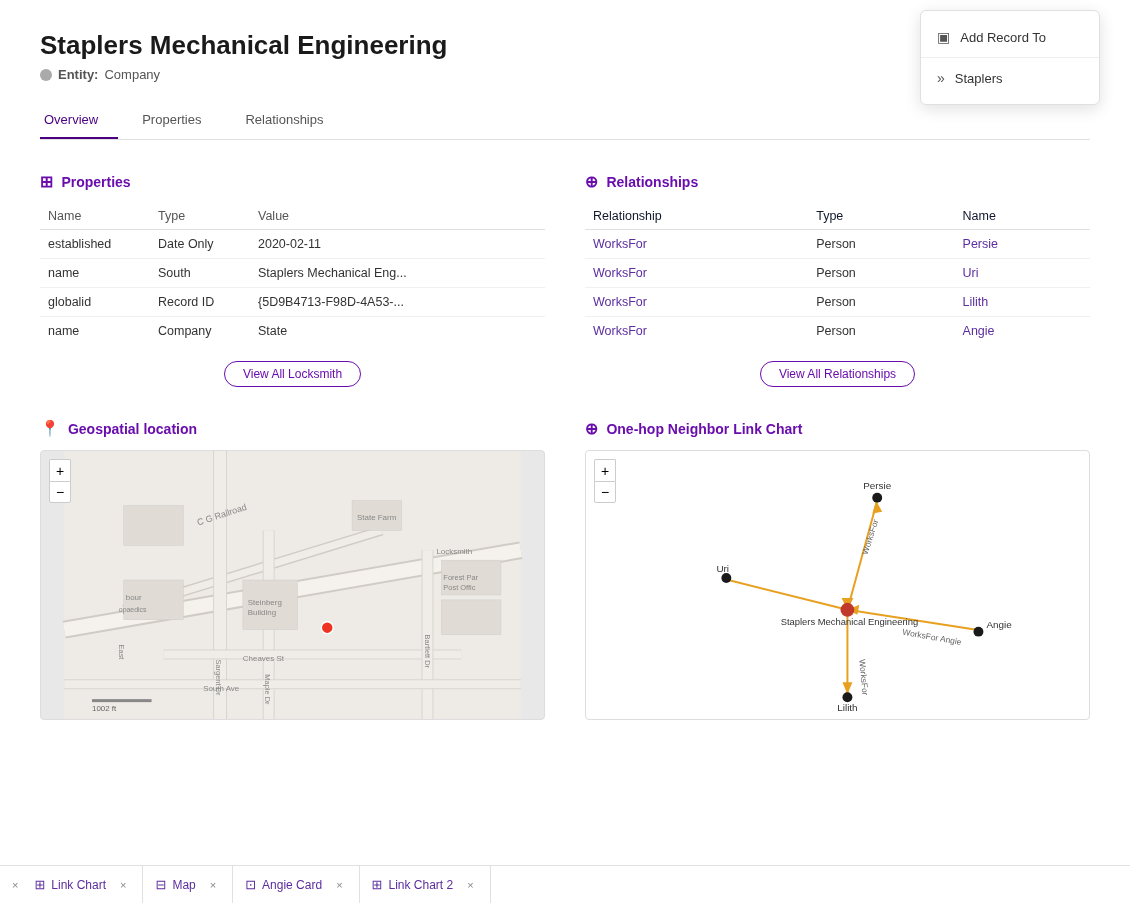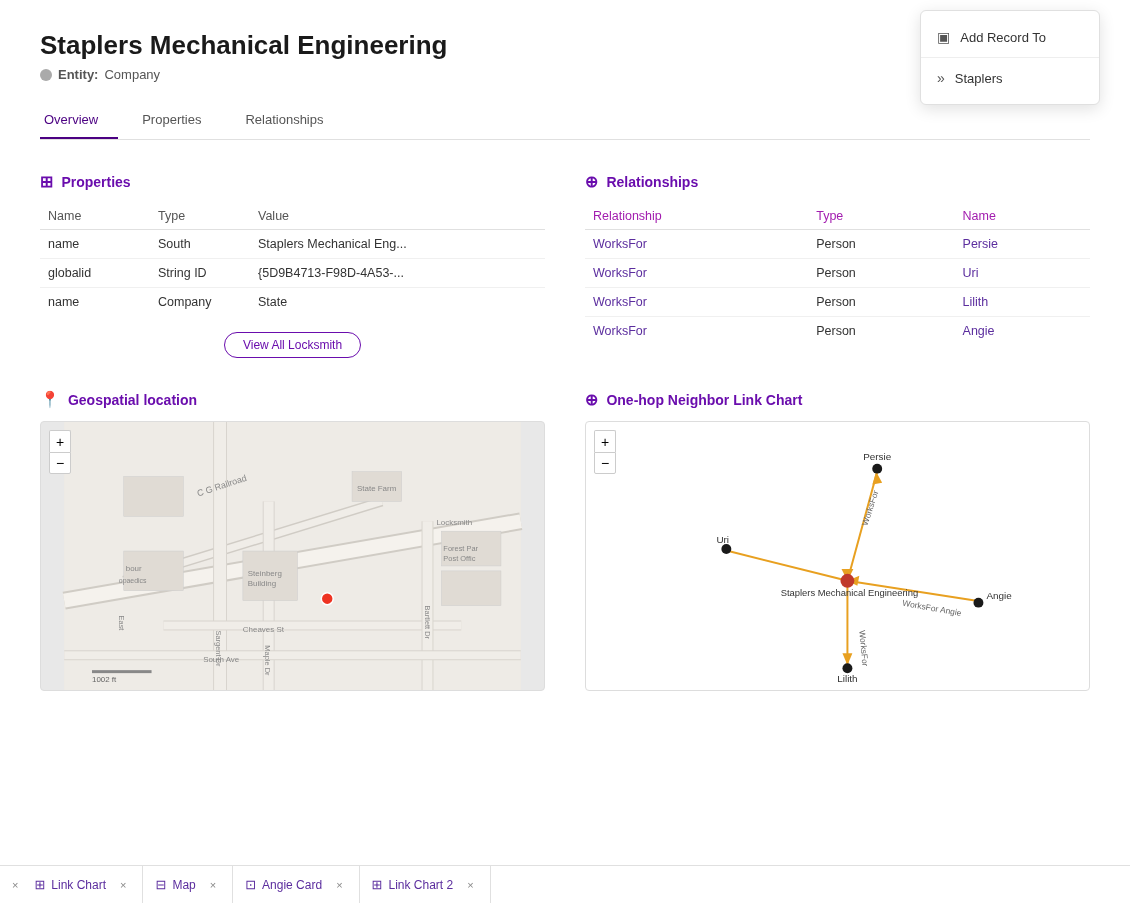--- a/index.html
+++ b/index.html
@@ -28,21 +28,21 @@
     
     .prop-table { width: 100%; border-collapse: collapse; font-size: 12.5px; }
     .prop-table th { text-align: left; padding: 6px 8px; color: #555; font-weight: 500; border-bottom: 1px solid #e0e0e0; }
     .prop-table td { padding: 7px 8px; border-bottom: 1px solid #f0f0f0; color: #333; }
     .prop-table tr:last-child td { border-bottom: none; }
     .col-name { width: 110px; }
     .col-type { width: 100px; }
 
     
     .rel-table { width: 100%; border-collapse: collapse; font-size: 12.5px; }
-    .rel-table th { text-align: left; padding: 6px 8px; color: #a21caf; font-weight: 500; border-bottom: 1px solid #e0e0e0; }
+    .rel-table th { text-align: left; padding: 6px 8px; color: #0f172a; font-weight: 500; border-bottom: 1px solid #e0e0e0; }
     .rel-table td { padding: 7px 8px; border-bottom: 1px solid #f0f0f0; }
     .rel-table tr:last-child td { border-bottom: none; }
     .rel-link { color: #5b2d9e; text-decoration: none; cursor: pointer; }
 
     
     .view-all-row { text-align: center; margin-top: 16px; }
     .view-all-btn { border: 1.5px solid #6a0dad; color: #6a0dad; background: transparent; border-radius: 20px; padding: 5px 18px; font-size: 12px; cursor: pointer; }
 
     
     .geo-section { margin-top: 20px; }
@@ -126,27 +126,32 @@
       <table class="prop-table">
         <thead>
           <tr>
             <th class="col-name">Name</th>
             <th class="col-type">Type</th>
             <th>Value</th>
           </tr>
         </thead>
         <tbody id="prop-tbody">
             <tr>
+      <td>established</td>
+      <td>Date Only</td>
+      <td>2020-02-11</td>
+    </tr>
+            <tr>
       <td>name</td>
       <td>South</td>
       <td>Staplers Mechanical Eng...</td>
     </tr>
             <tr>
       <td>globalid</td>
-      <td>String ID</td>
+      <td>Record ID</td>
       <td>{5D9B4713-F98D-4A53-...</td>
     </tr>
             <tr>
       <td>name</td>
       <td>Company</td>
       <td>State</td>
     </tr>
           </tbody>
       </table>
       <div class="view-all-row">
@@ -183,20 +188,23 @@
       <td>Person</td>
       <td><a class="rel-link" href="#">Lilith</a></td>
     </tr>
             <tr>
       <td><a class="rel-link" href="#">WorksFor</a></td>
       <td>Person</td>
       <td><a class="rel-link" href="#">Angie</a></td>
     </tr>
           </tbody>
       </table>
+      <div class="view-all-row">
+        <button class="view-all-btn">View All Relationships</button>
+      </div>
     </div>
   </div>
 
   <div class="spacer"></div>
 
   <div class="two-col geo-section">
 
     <div>
       <div class="section-header">
         <span class="section-icon">📍</span>

